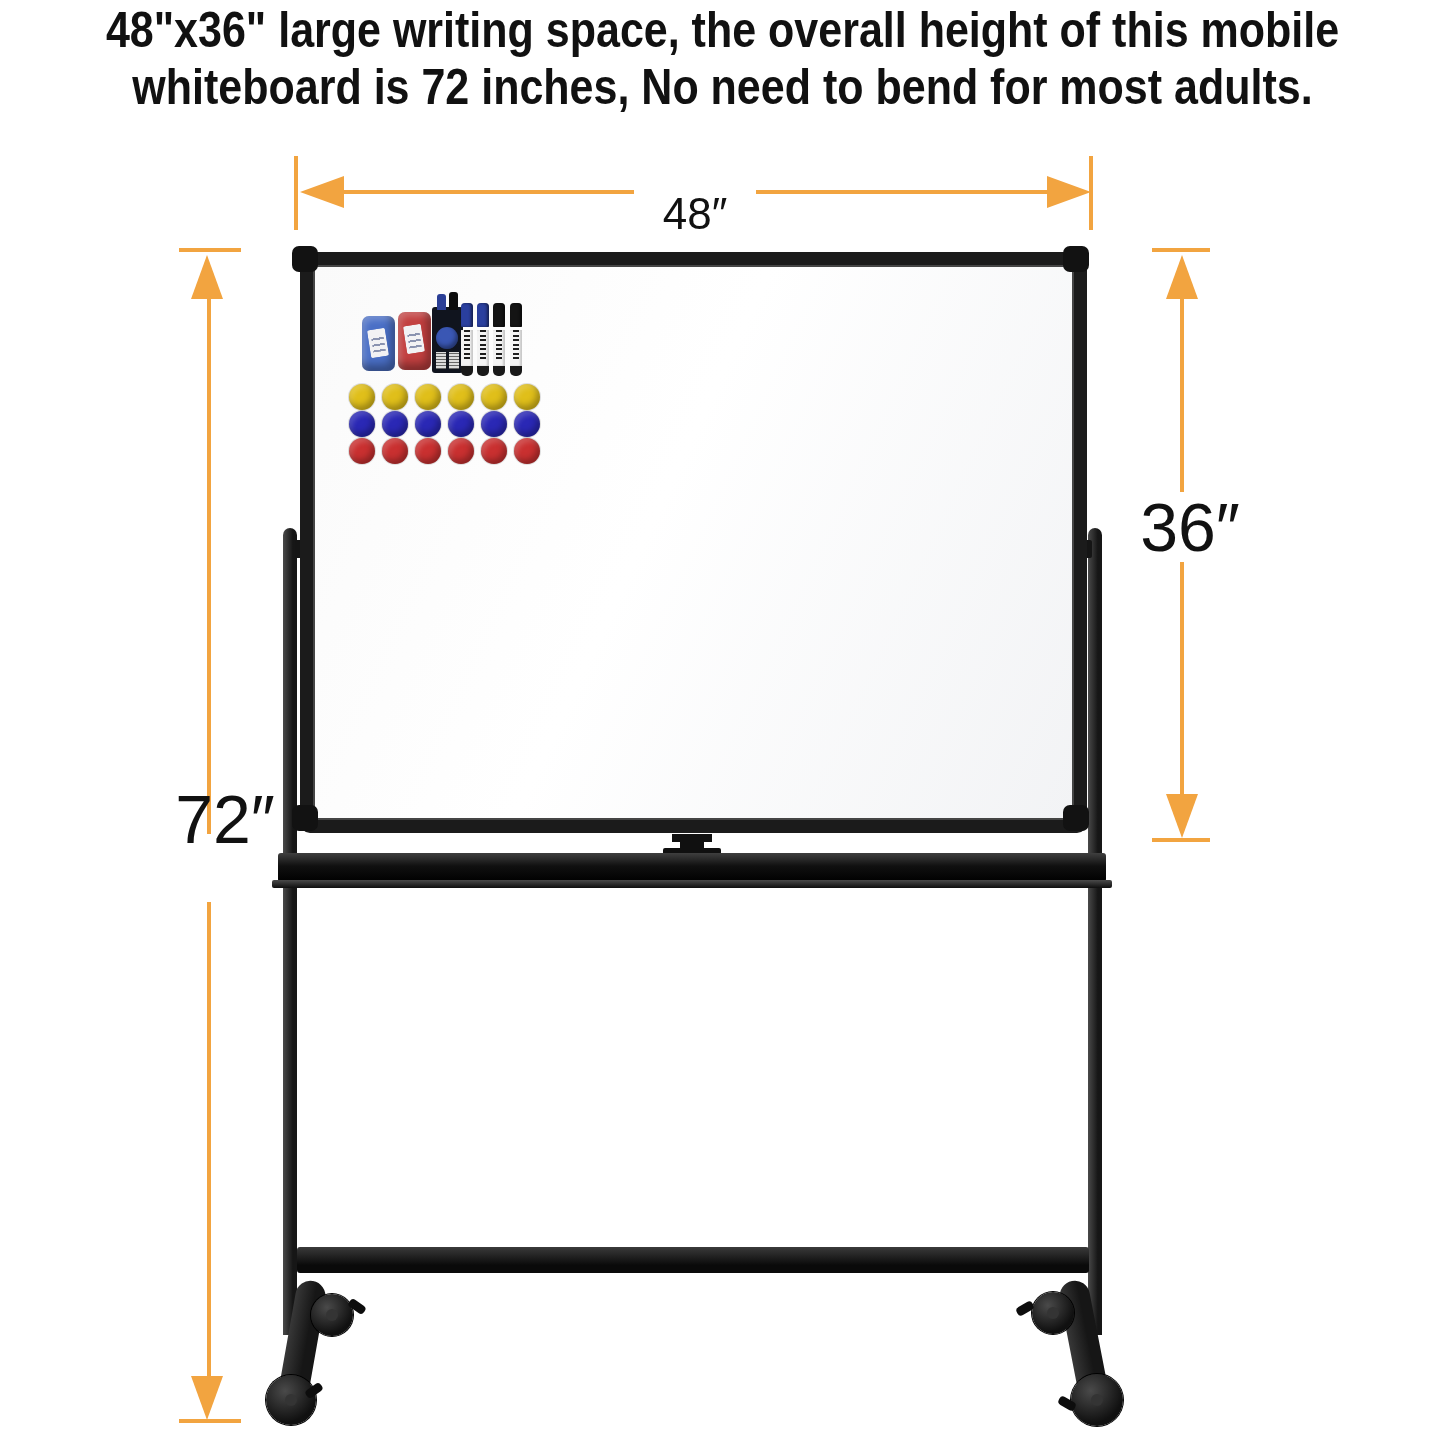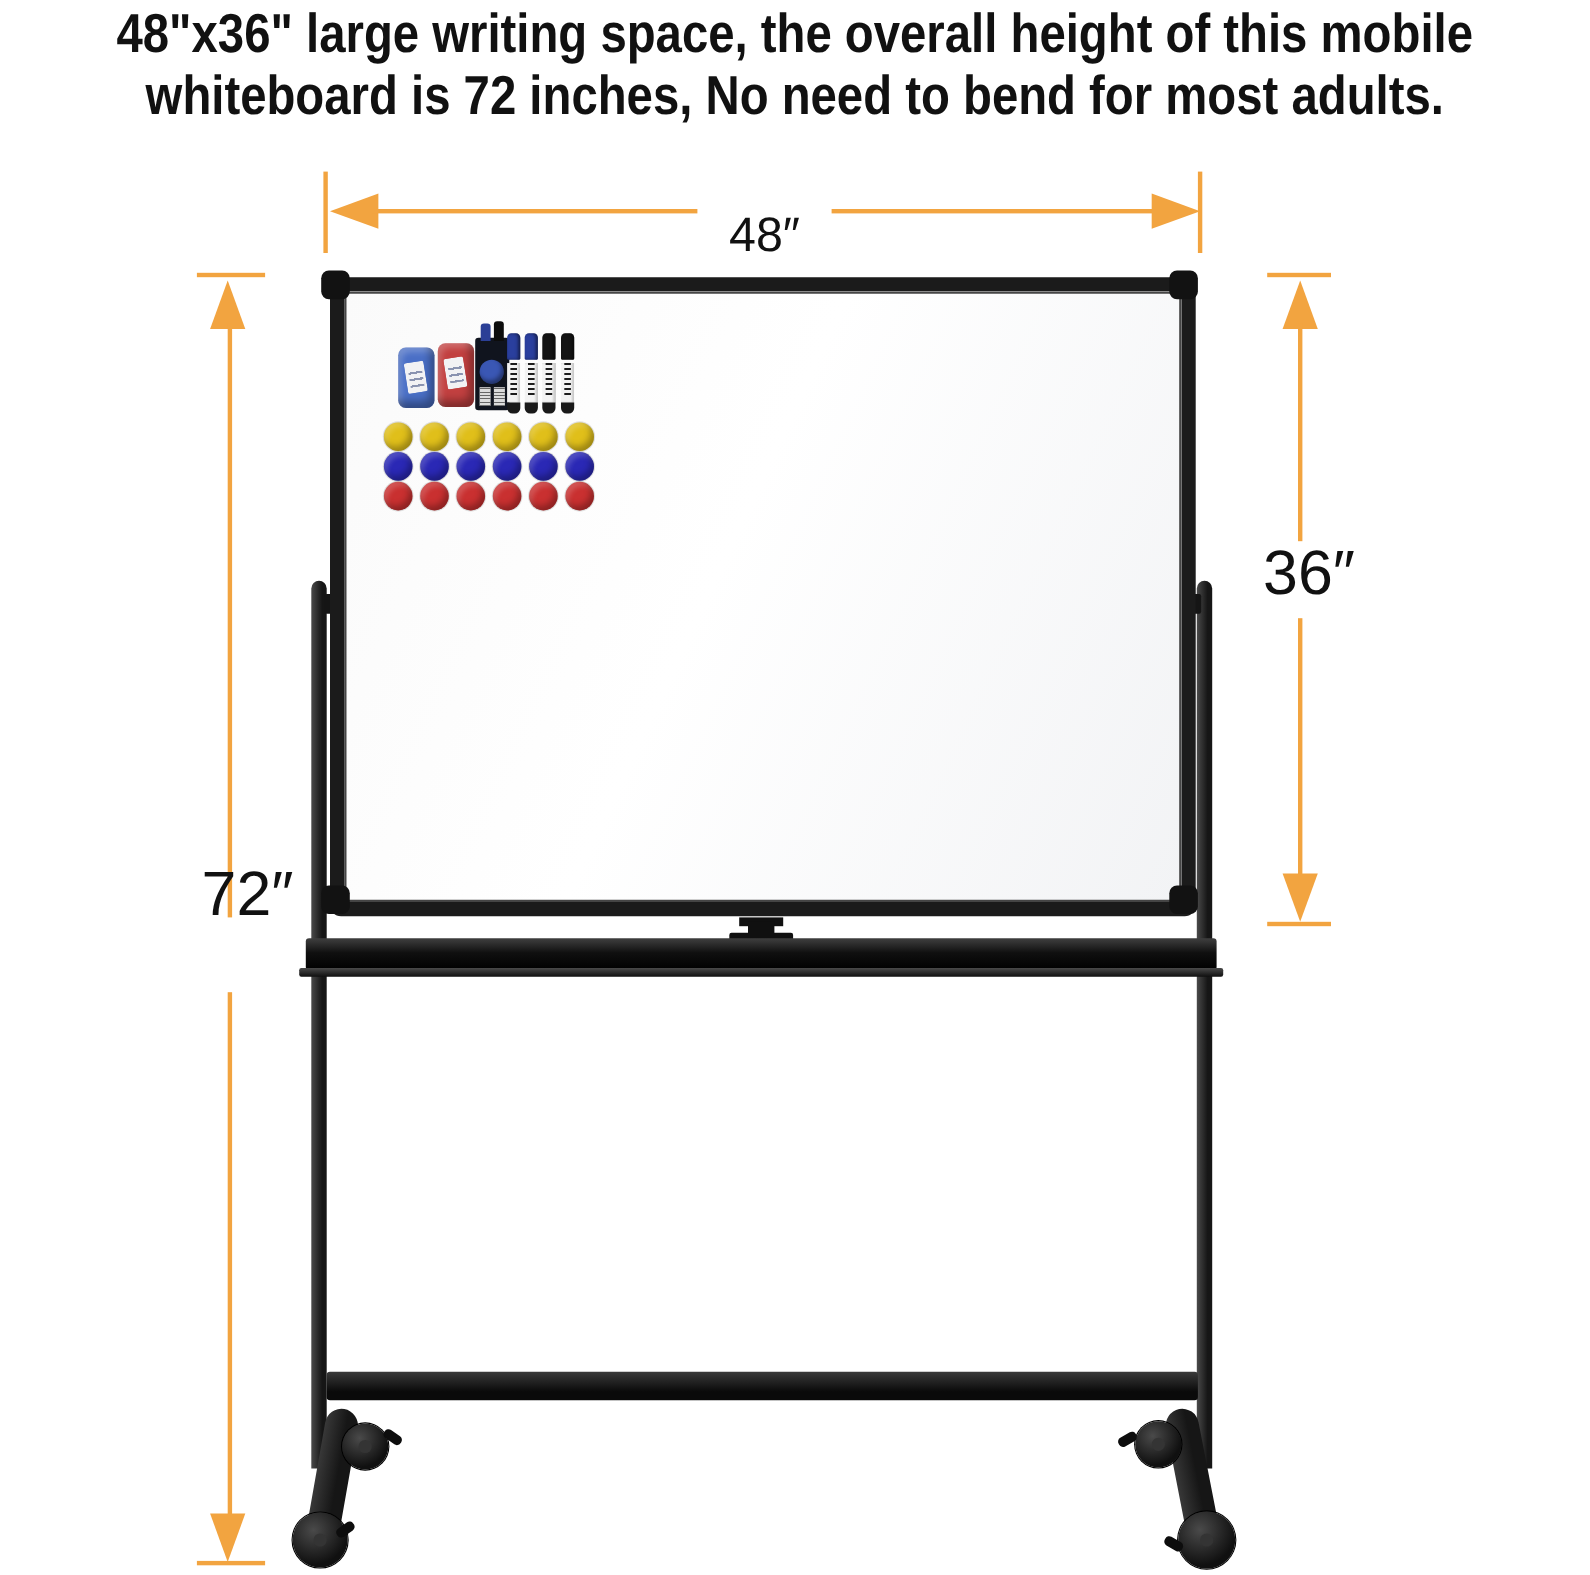--- a/index.html
+++ b/index.html
@@ -14,21 +14,21 @@
   
   .tick-v{position:absolute; width:4px; background:var(--arrow); z-index:10;}
   .tick-h{position:absolute; height:4px; background:var(--arrow); z-index:10;}
   .dline-h{position:absolute; height:4px; background:var(--arrow); z-index:10;}
   .dline-v{position:absolute; width:4px; background:var(--arrow); z-index:10;}
   .ah{position:absolute; width:0; height:0; z-index:10;}
   .ah-left{border-top:16px solid transparent; border-bottom:16px solid transparent; border-right:44px solid var(--arrow);}
   .ah-right{border-top:16px solid transparent; border-bottom:16px solid transparent; border-left:44px solid var(--arrow);}
   .ah-up{border-left:16px solid transparent; border-right:16px solid transparent; border-bottom:44px solid var(--arrow);}
   .ah-down{border-left:16px solid transparent; border-right:16px solid transparent; border-top:44px solid var(--arrow);}
-  .dim-label{position:absolute; font-size:57px; color:var(--ink,#000); text-align:center; z-index:10; font-weight:400;}
+  .dim-label{position:absolute; font-size:68px; color:var(--ink,#000); text-align:center; z-index:10; font-weight:400;}
   
   .board{position:absolute; left:300px; top:252px; width:787px; height:581px; box-sizing:border-box;
     border:13px solid var(--frame,#1b1b1b); border-radius:10px; z-index:2;
     background:linear-gradient(115deg,#fafafa 0%,#ffffff 45%,#f2f3f5 100%);
     box-shadow:inset 0 0 0 2px #454545;}
   .corner{position:absolute; width:26px; height:26px; background:#121212; border-radius:7px; z-index:3;}
   
   .eraser{position:absolute; width:33px; border-radius:7px; z-index:4; box-shadow:inset -4px -6px 8px rgba(0,0,0,.35), inset 3px 4px 6px rgba(255,255,255,.25);}
   .eraser-label{position:absolute; left:7px; top:13px; width:18px; height:28px; background:#f2f2f4;
     transform:rotate(-9deg); border-radius:2px;

